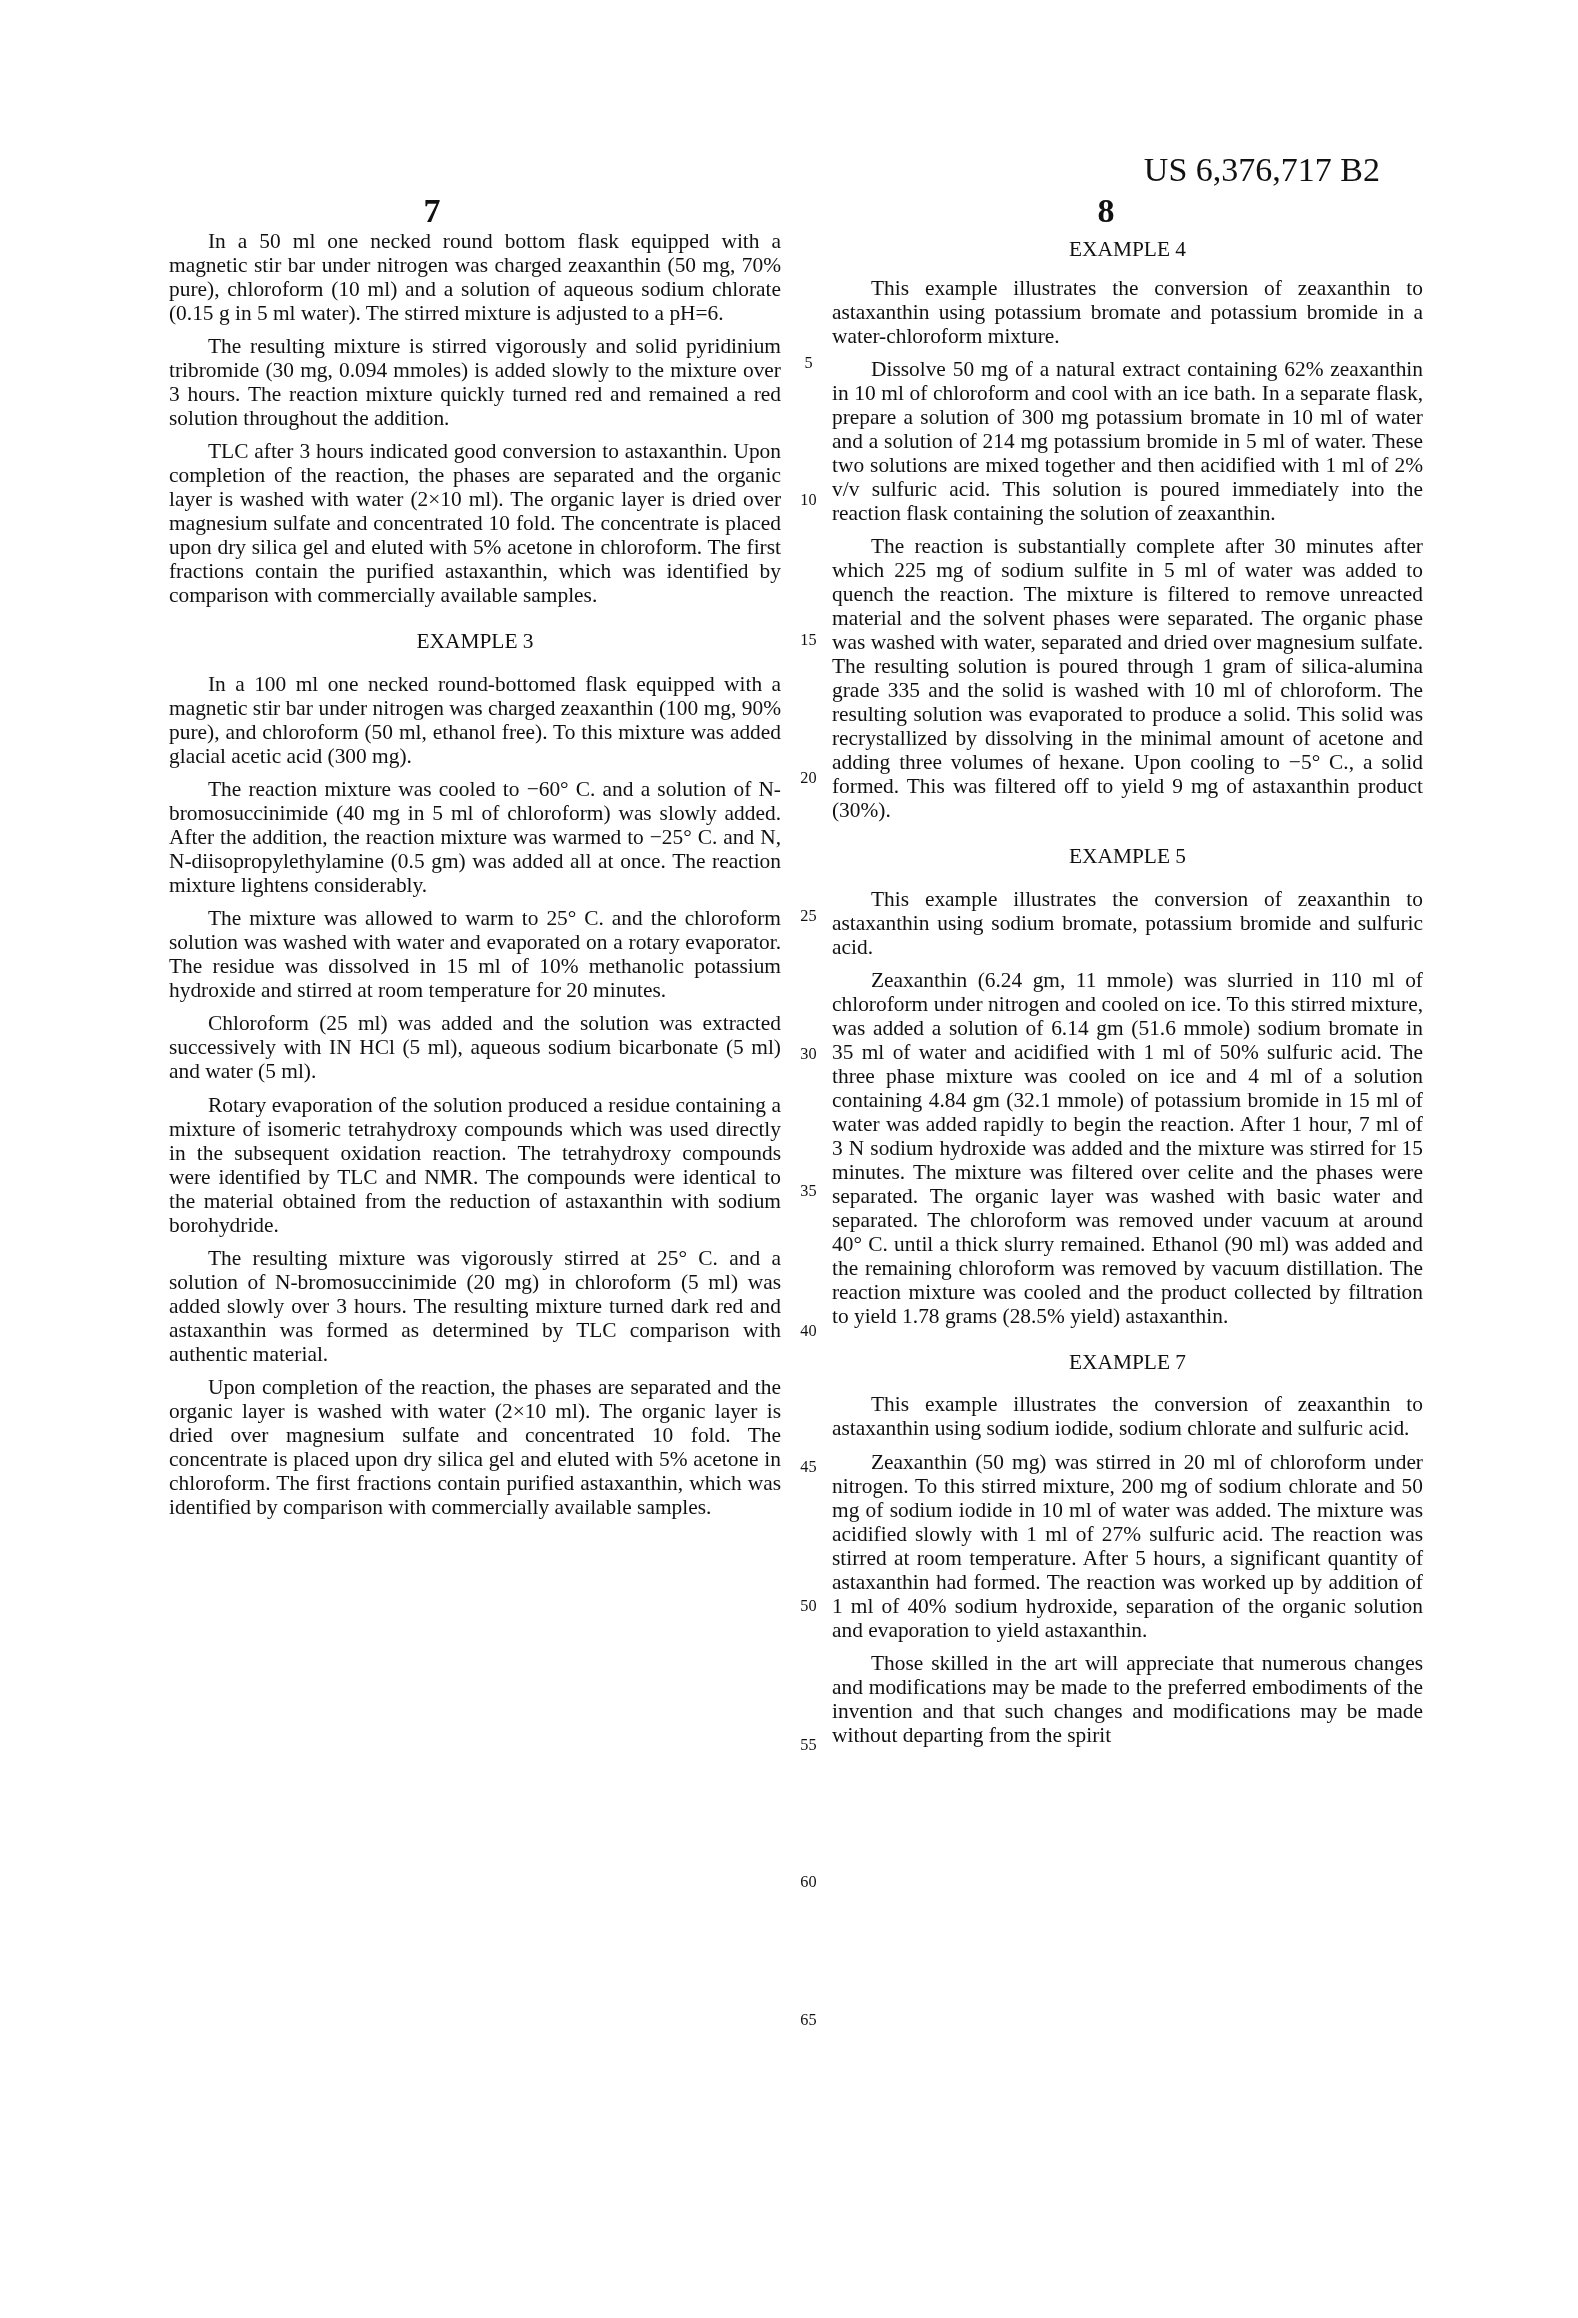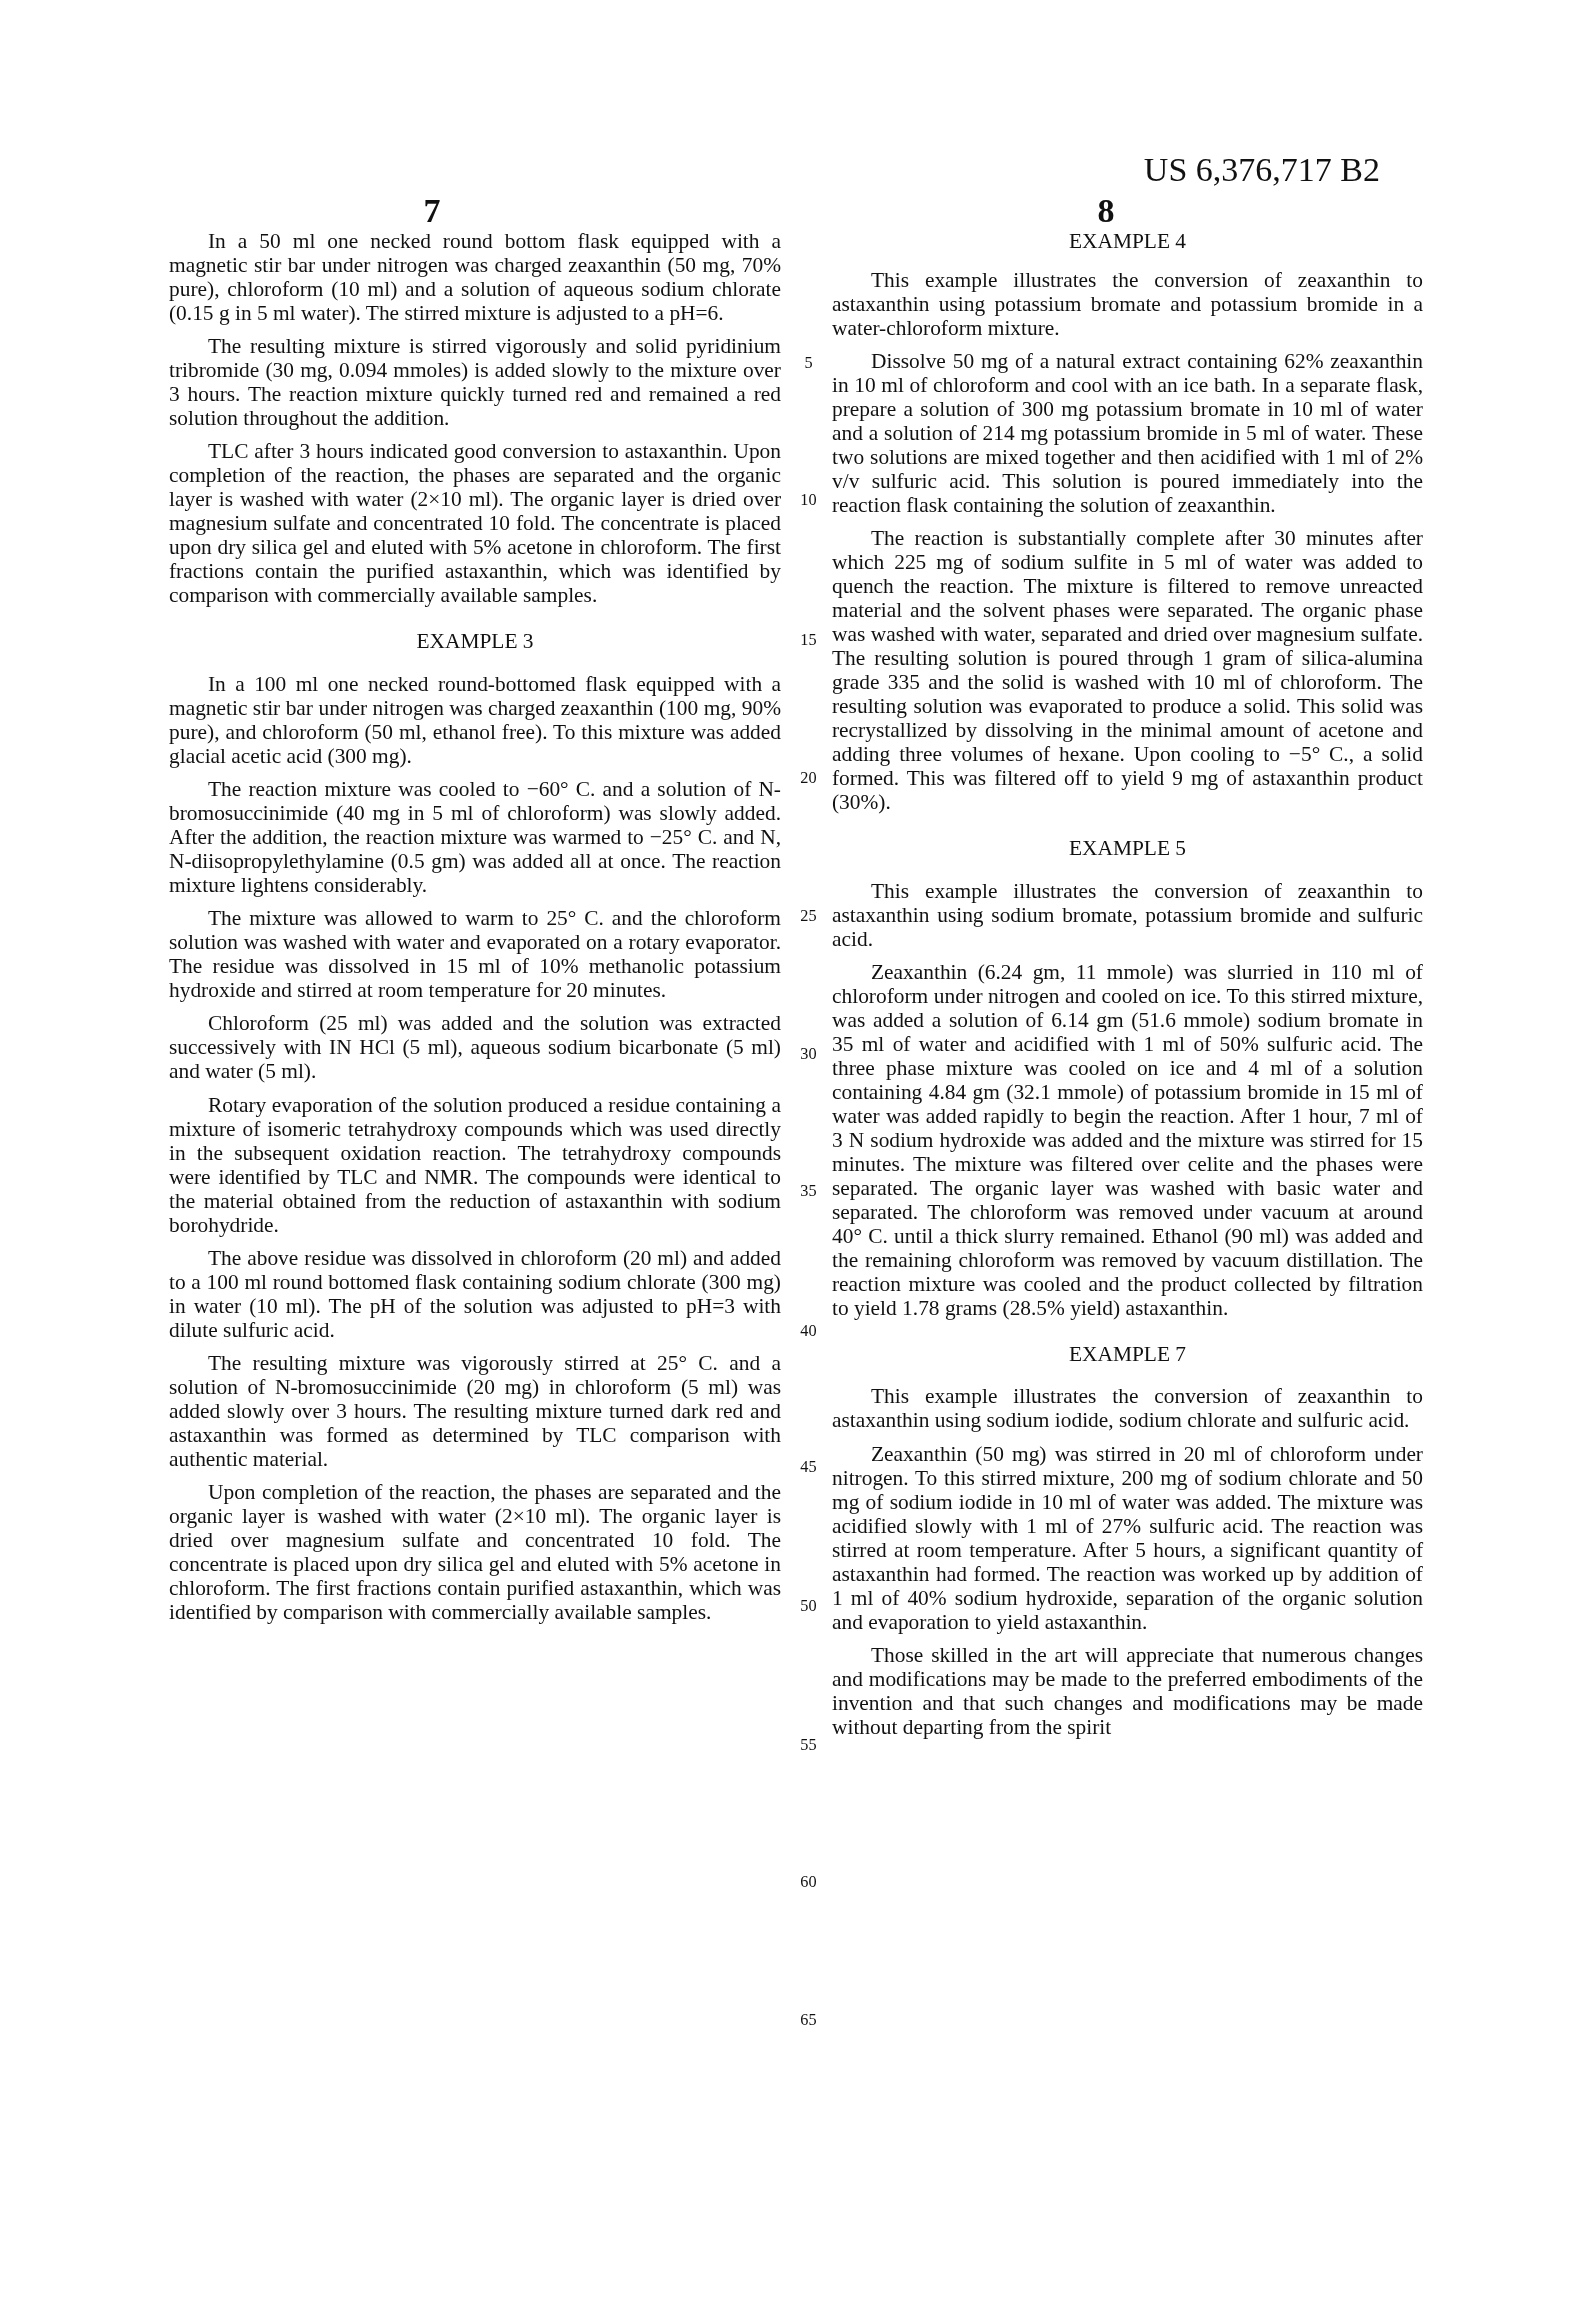--- a/index.html
+++ b/index.html
@@ -9,42 +9,41 @@
          font-size: 34px; line-height: 38px; }
   .pno { position: absolute; top: 192px; font-size: 34px; font-weight: bold; line-height: 38px;
          width: 136px; text-align: center; }
   .col { position: absolute; top: 229px; font-size: 21.4px; line-height: 24px;
          text-align: justify; hyphens: none; }
   .col.left { left: 169px; width: 612px; }
   .col.right { left: 832px; width: 591px; top: 229px; }
   .col p { margin: 0 0 9.2px 0; text-indent: 39px; }
   .col h3 { margin: 22px 0 18.4px 0; font-weight: normal; text-align: center; font-size: 21.4px;
             line-height: 24px; text-indent: 0; }
-  .col h3.first { margin-top: 0; margin-bottom: 15px; }
+  .col h3.first { margin-top: 8px; margin-bottom: 15px; }
   .lnum { position: absolute; left: 795px; width: 27px; text-align: center; font-size: 16.3px;
           line-height: 17.7px; }
 </style>
 </head>
 <body>
 
 <div class="hdr">US 6,376,717 B2</div>
 <div class="pno" style="left:364px;">7</div>
 <div class="pno" style="left:1038px;">8</div>
 
 <div class="col left" id="col-left">
     <p>In a 50 ml one necked round bottom flask equipped with a magnetic stir bar under nitrogen was charged zeaxanthin (50 mg, 70% pure), chloroform (10 ml) and a solution of aqueous sodium chlorate (0.15 g in 5 ml water). The stirred mixture is adjusted to a pH=6.</p>
     <p>The resulting mixture is stirred vigorously and solid pyridinium tribromide (30 mg, 0.094 mmoles) is added slowly to the mixture over 3 hours. The reaction mixture quickly turned red and remained a red solution throughout the addition.</p>
     <p>TLC after 3 hours indicated good conversion to astaxanthin. Upon completion of the reaction, the phases are separated and the organic layer is washed with water (2×10 ml). The organic layer is dried over magnesium sulfate and concentrated 10 fold. The concentrate is placed upon dry silica gel and eluted with 5% acetone in chloroform. The first fractions contain the purified astaxanthin, which was identified by comparison with commercially available samples.</p>
     <h3>EXAMPLE 3</h3>
     <p>In a 100 ml one necked round-bottomed flask equipped with a magnetic stir bar under nitrogen was charged zeaxanthin (100 mg, 90% pure), and chloroform (50 ml, ethanol free). To this mixture was added glacial acetic acid (300 mg).</p>
     <p>The reaction mixture was cooled to −60° C. and a solution of N-bromosuccinimide (40 mg in 5 ml of chloroform) was slowly added. After the addition, the reaction mixture was warmed to −25° C. and N, N-diisopropylethylamine (0.5 gm) was added all at once. The reaction mixture lightens considerably.</p>
     <p>The mixture was allowed to warm to 25° C. and the chloroform solution was washed with water and evaporated on a rotary evaporator. The residue was dissolved in 15 ml of 10% methanolic potassium hydroxide and stirred at room temperature for 20 minutes.</p>
     <p>Chloroform (25 ml) was added and the solution was extracted successively with IN HCl (5 ml), aqueous sodium bicarbonate (5 ml) and water (5 ml).</p>
     <p>Rotary evaporation of the solution produced a residue containing a mixture of isomeric tetrahydroxy compounds which was used directly in the subsequent oxidation reaction. The tetrahydroxy compounds were identified by TLC and NMR. The compounds were identical to the material obtained from the reduction of astaxanthin with sodium borohydride.</p>
-    <p>The above residue was dissolved in chloroform (20 ml) and added to a 100 ml round bottomed flask containing sodium chlorate (300 mg) in water (10 ml). The pH of the solution was adjusted to pH=3 with dilute sulfuric acid.</p>
     <p>The resulting mixture was vigorously stirred at 25° C. and a solution of N-bromosuccinimide (20 mg) in chloroform (5 ml) was added slowly over 3 hours. The resulting mixture turned dark red and astaxanthin was formed as determined by TLC comparison with authentic material.</p>
     <p>Upon completion of the reaction, the phases are separated and the organic layer is washed with water (2×10 ml). The organic layer is dried over magnesium sulfate and concentrated 10 fold. The concentrate is placed upon dry silica gel and eluted with 5% acetone in chloroform. The first fractions contain purified astaxanthin, which was identified by comparison with commercially available samples.</p>
   </div>
 <div class="col right" id="col-right">
     <h3 class="first">EXAMPLE 4</h3>
     <p>This example illustrates the conversion of zeaxanthin to astaxanthin using potassium bromate and potassium bromide in a water-chloroform mixture.</p>
     <p>Dissolve 50 mg of a natural extract containing 62% zeaxanthin in 10 ml of chloroform and cool with an ice bath. In a separate flask, prepare a solution of 300 mg potassium bromate in 10 ml of water and a solution of 214 mg potassium bromide in 5 ml of water. These two solutions are mixed together and then acidified with 1 ml of 2% v/v sulfuric acid. This solution is poured immediately into the reaction flask containing the solution of zeaxanthin.</p>
     <p>The reaction is substantially complete after 30 minutes after which 225 mg of sodium sulfite in 5 ml of water was added to quench the reaction. The mixture is filtered to remove unreacted material and the solvent phases were separated. The organic phase was washed with water, separated and dried over magnesium sulfate. The resulting solution is poured through 1 gram of silica-alumina grade 335 and the solid is washed with 10 ml of chloroform. The resulting solution was evaporated to produce a solid. This solid was recrystallized by dissolving in the minimal amount of acetone and adding three volumes of hexane. Upon cooling to −5° C., a solid formed. This was filtered off to yield 9 mg of astaxanthin product (30%).</p>
     <h3>EXAMPLE 5</h3>
     <p>This example illustrates the conversion of zeaxanthin to astaxanthin using sodium bromate, potassium bromide and sulfuric acid.</p>

